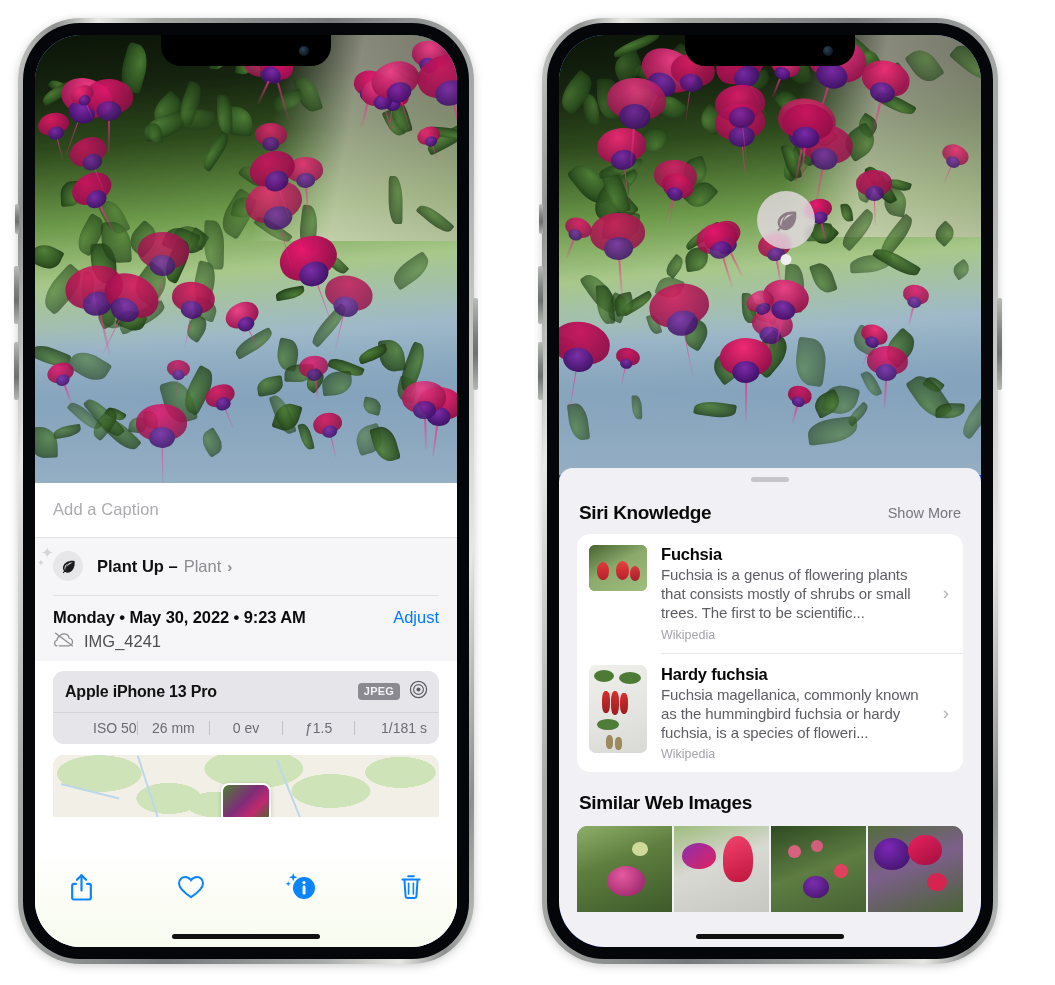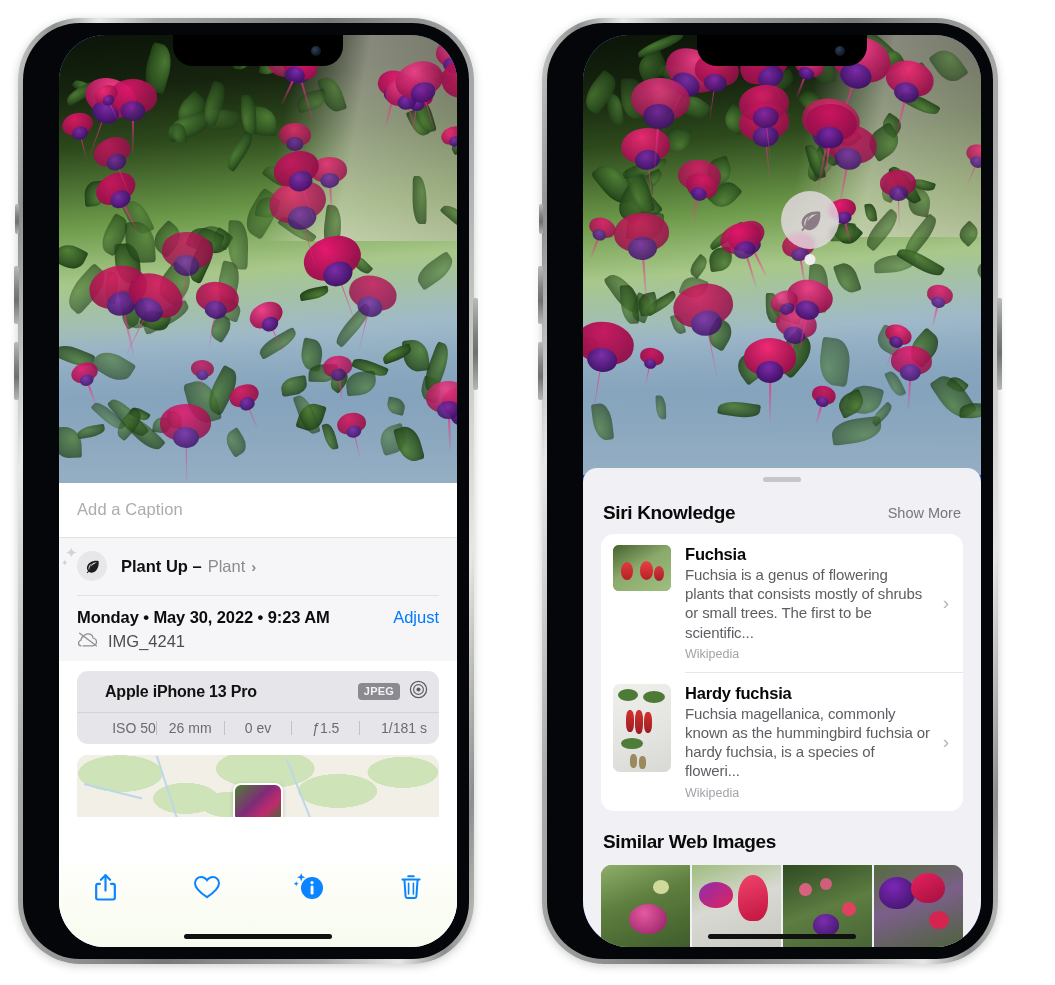--- a/index.html
+++ b/index.html
@@ -34,21 +34,20 @@
     left: 5px; top: 5px; right: 5px; bottom: 5px;
     border-radius: 57px;
     background: #05060a;
   }
   .screen {
     position: absolute;
     left: 12px; top: 12px; right: 12px; bottom: 12px;
     border-radius: 46px;
     overflow: hidden;
     background: #1d4ed8;
-    margin-left: 24px;
   }
   .phone-left  { left: 18px;  top: 18px; }
   .phone-right { left: 542px; top: 18px; }
 
   
   .btn-side {
     position: absolute;
     background: linear-gradient(180deg,#b9bbb8,#7e8180 40%,#6d706f 60%,#b5b7b4);
     border-radius: 2px;
   }
@@ -203,21 +202,21 @@
   .meta-file { font-size: 16.5px; color: #4d4d52; margin-left: 9px; }
 
   .camera-card {
     margin: 10px 18px 0 18px;
     background: #e5e5ea;
     border-radius: 11px;
     overflow: hidden;
   }
   .cam-head {
     display:flex; align-items:center; justify-content:space-between;
-    padding: 9px 11px 9px 28px;
+    padding: 9px 11px 9px 12px;
     border-bottom: 1px solid #d3d3d8;
   }
   .cam-title { font-size: 16px; font-weight: 700; color:#111; letter-spacing:-0.2px; }
   .cam-head-right { display:flex; align-items:center; gap:9px; }
   .chip-jpeg {
     background:#8a8a90; color:#f2f2f4;
     font-size:11px; font-weight:700; letter-spacing:0.2px;
     padding: 2px 6px 3px 6px; border-radius:4px;
   }
   .cam-body { padding: 8px 12px 9px 12px; border-bottom:1px solid #d3d3d8; }

